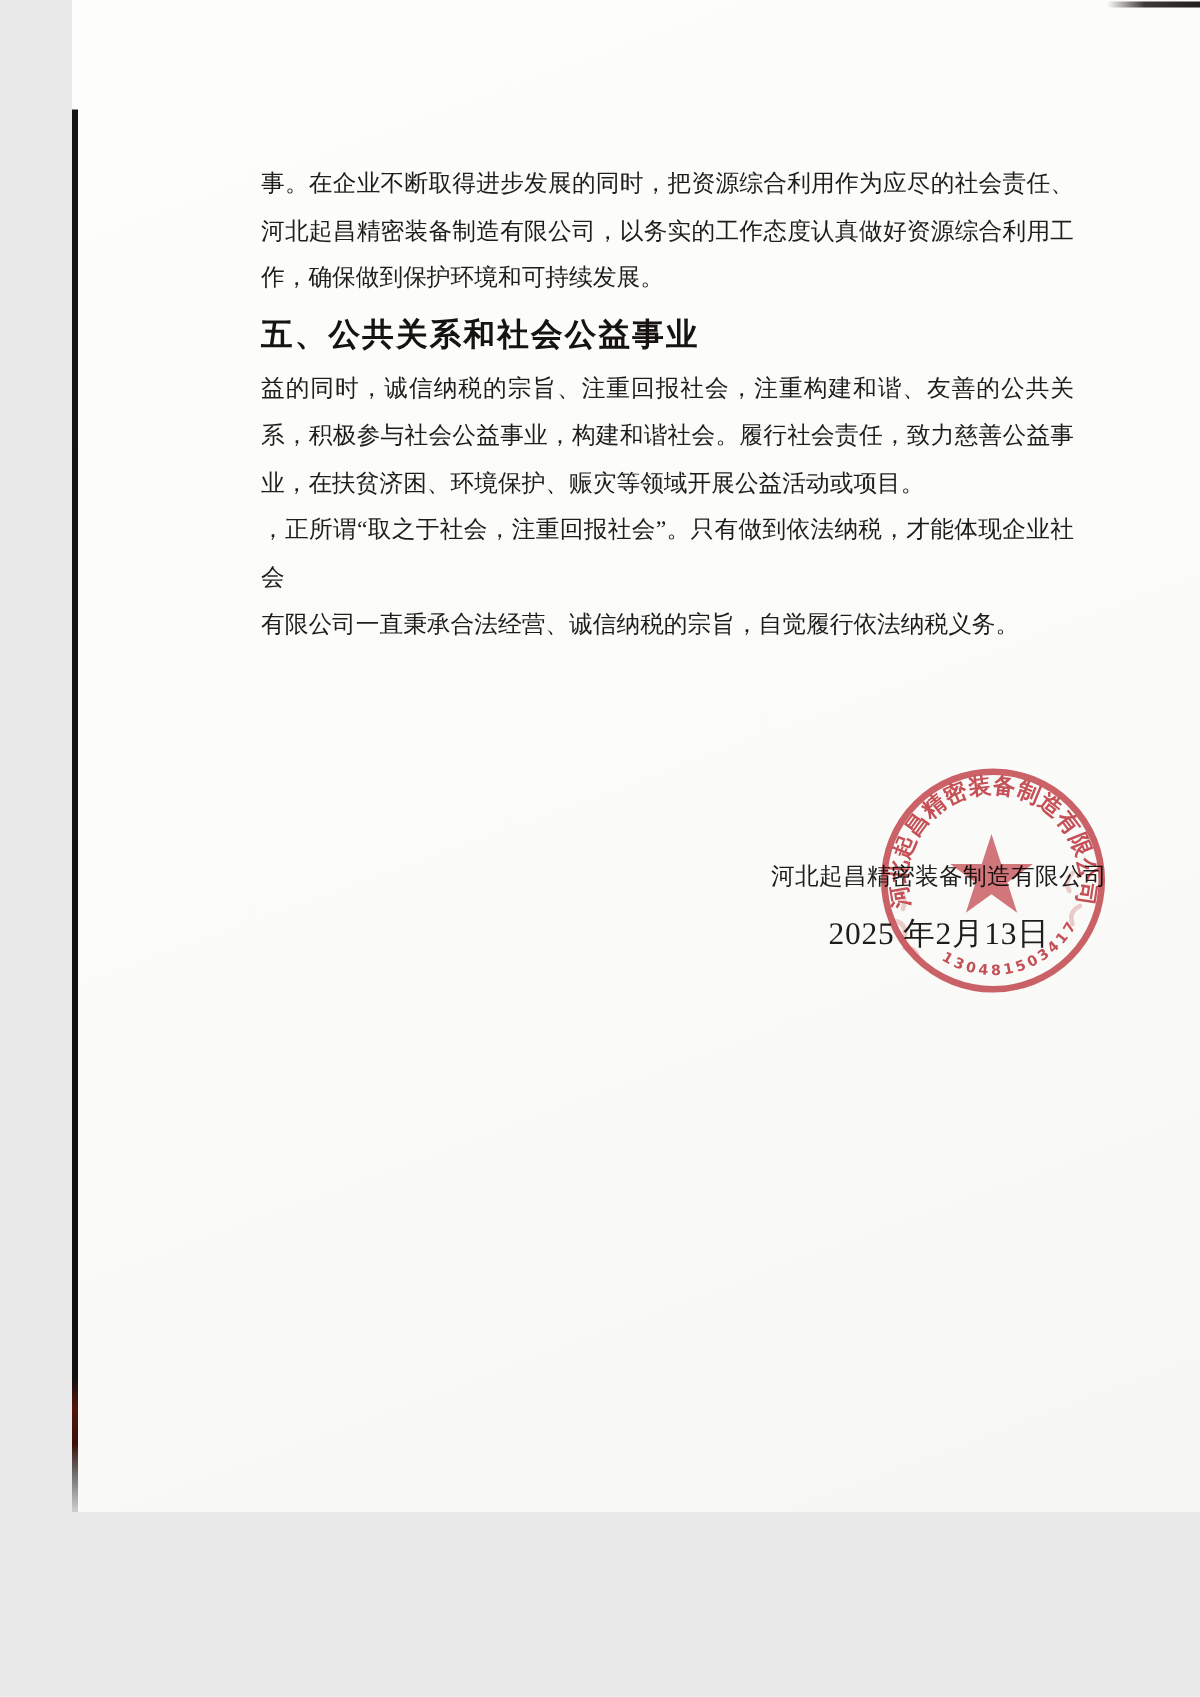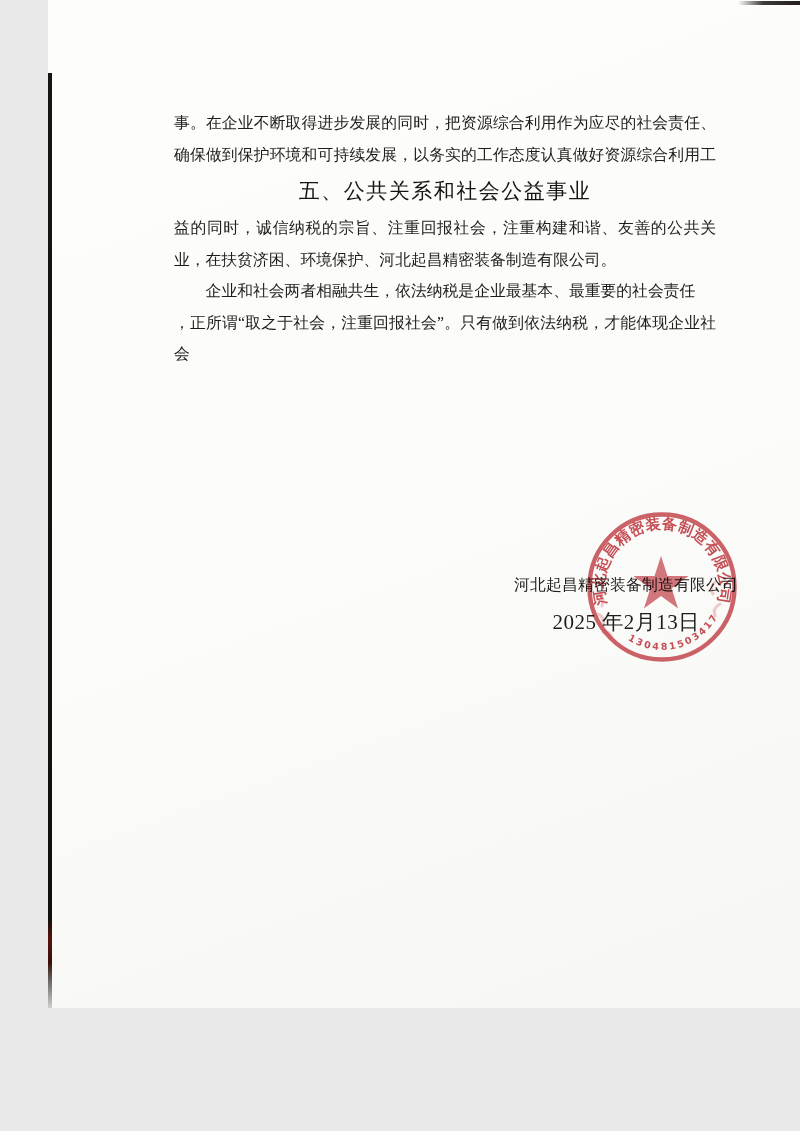--- a/index.html
+++ b/index.html
@@ -32,22 +32,22 @@
   }
   
   .content {
     position: absolute; left: 126px; top: 107px; width: 542px;
   }
   .para { font-size: 15.8px; line-height: 31.5px; letter-spacing: 0; }
   .tline { text-align: justify; text-align-last: justify; text-justify: inter-character; }
   .tline.natural { text-align-last: left; }
   .tline.indent { text-indent: 31.6px; }
   .heading {
-    font-size: 21px; font-weight: normal; letter-spacing: 1.5px;
-    text-align: center; line-height: 32px; margin: 5px 0; color: #161412;
+    font-size: 21px; font-weight: bold; letter-spacing: 1.5px;
+    text-align: left; line-height: 32px; margin: 5px 0; color: #161412;
   }
   
   .signature { position: absolute; top: 573px; right: 110px; text-align: right; }
   .sig-company { font-size: 15.8px; line-height: 24px; letter-spacing: 0.2px; white-space: nowrap; }
   .sig-date { font-size: 21px; line-height: 24px; margin-top: 13px; text-align: center; letter-spacing: 0.5px; }
   
   .seal {
     position: absolute; left: 529px; top: 502px; width: 170px; height: 170px;
     mix-blend-mode: multiply; opacity: 0.92; filter: blur(0.3px);
   }
@@ -65,33 +65,35 @@
 
 <div class="page">
 
   <div class="scan-edge-left"></div>
   <div class="scan-edge-top"></div>
   <div class="scan-edge-right"></div>
 
   <div class="content">
     <div class="para">
         <div class="tline">事。在企业不断取得进步发展的同时，把资源综合利用作为应尽的社会责任、</div>
-        <div class="tline">确保做到保护环境和可持续发展，以务实的工作态度认真做好资源综合利用工</div>
+        <div class="tline">河北起昌精密装备制造有限公司，以务实的工作态度认真做好资源综合利用工</div>
+        <div class="tline natural">作，确保做到保护环境和可持续发展。</div>
       </div>
 
     <h2 class="heading">五、公共关系和社会公益事业</h2>
 
     <div class="para">
         <div class="tline">益的同时，诚信纳税的宗旨、注重回报社会，注重构建和谐、友善的公共关</div>
-        <div class="tline natural">业，在扶贫济困、环境保护、河北起昌精密装备制造有限公司。</div>
+        <div class="tline">系，积极参与社会公益事业，构建和谐社会。履行社会责任，致力慈善公益事</div>
+        <div class="tline natural">业，在扶贫济困、环境保护、赈灾等领域开展公益活动或项目。</div>
       </div>
 
     <div class="para">
-        <div class="tline natural indent">企业和社会两者相融共生，依法纳税是企业最基本、最重要的社会责任</div>
         <div class="tline">，正所谓“取之于社会，注重回报社会”。只有做到依法纳税，才能体现企业社会</div>
+        <div class="tline natural">有限公司一直秉承合法经营、诚信纳税的宗旨，自觉履行依法纳税义务。</div>
       </div>
   </div>
 
   <div class="signature">
     <div class="sig-company">河北起昌精密装备制造有限公司</div>
     <div class="sig-date">2025 年2月13日</div>
   </div>
 
   <svg class="seal" viewBox="0 0 170 170" xmlns="http://www.w3.org/2000/svg">
     <defs>

